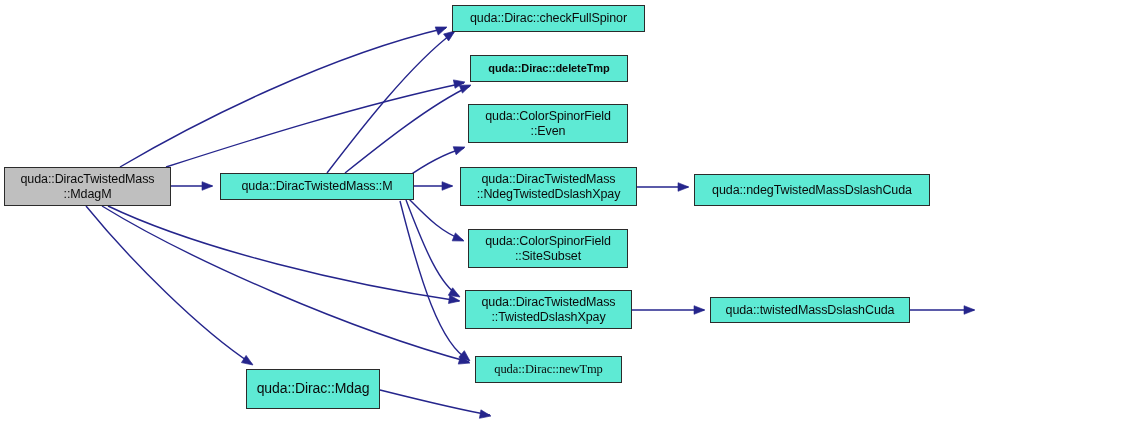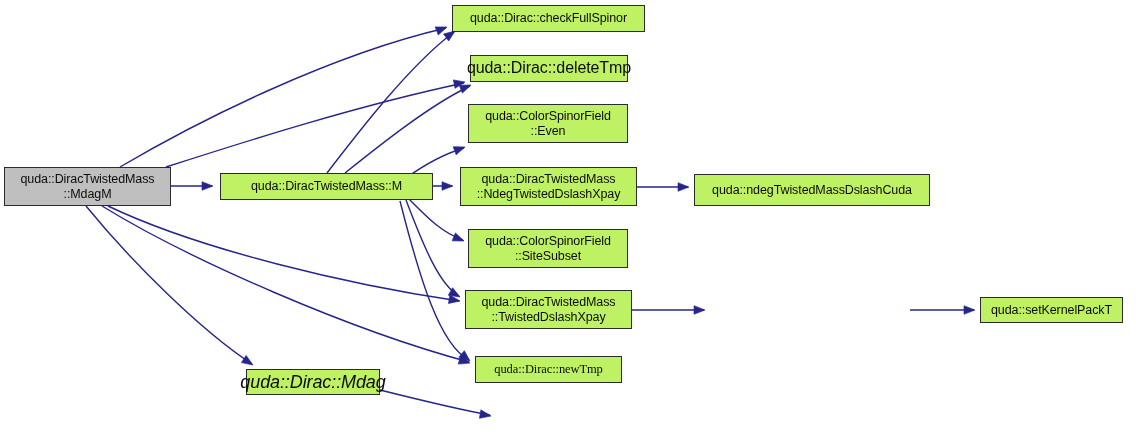--- a/index.html
+++ b/index.html
@@ -29,21 +29,21 @@
   }
   .edge-head {
     fill: #25258c;
     stroke: #25258c;
     stroke-width: 0.6px;
   }
   .node {
     position: absolute;
     box-sizing: border-box;
     border: 1px solid #2b2b2b;
-    background: #bef264;
+    background: #5eead4;
     color: #0b0b0b;
     display: flex;
     align-items: center;
     justify-content: center;
     text-align: center;
     line-height: 1.14;
     letter-spacing: -0.1px;
     white-space: pre-line;
     z-index: 2;
   }
@@ -91,29 +91,29 @@
       <polygon points="0,0 -11,-4.3 -11,4.3" transform="translate(689,187) rotate(0)" class="edge-head"></polygon>
       <path d="M 632,310 L 704,310" class="edge-path"></path>
       <polygon points="0,0 -11,-4.3 -11,4.3" transform="translate(705,310) rotate(0)" class="edge-head"></polygon>
       <path d="M 910,310 L 974,310" class="edge-path"></path>
       <polygon points="0,0 -11,-4.3 -11,4.3" transform="translate(975,310) rotate(0)" class="edge-head"></polygon>
       <path d="M 380,390 C 420,400 460,410 490,415" class="edge-path"></path>
       <polygon points="0,0 -11,-4.3 -11,4.3" transform="translate(491,416) rotate(10)" class="edge-head"></polygon>
     </svg>
 <div class="node highlight" style="left: 4px; top: 167px; width: 167px; height: 39px; font-size: 12.5px;"><span class="node-label">quda::DiracTwistedMass
 ::MdagM</span></div>
-    <div class="node" style="left: 220px; top: 173px; width: 213px; height: 27px; font-size: 12.5px;"><span class="node-label">quda::DiracTwistedMass::M</span></div>
+    <div class="node" style="left: 220px; top: 173px; width: 194px; height: 27px; font-size: 12.5px;"><span class="node-label">quda::DiracTwistedMass::M</span></div>
     <div class="node" style="left: 452px; top: 5px; width: 193px; height: 27px; font-size: 12.5px;"><span class="node-label">quda::Dirac::checkFullSpinor</span></div>
-    <div class="node" style="left: 470px; top: 55px; width: 158px; height: 27px; font-size: 16px;"><span class="node-label">quda::Dirac::deleteTmp</span></div>
+    <div class="node" style="left: 470px; top: 55px; width: 158px; height: 27px; font-size: 11px; font-weight: bold;"><span class="node-label">quda::Dirac::deleteTmp</span></div>
     <div class="node" style="left: 468px; top: 104px; width: 160px; height: 39px; font-size: 12.5px;"><span class="node-label">quda::ColorSpinorField
 ::Even</span></div>
     <div class="node" style="left: 460px; top: 167px; width: 177px; height: 39px; font-size: 12.5px;"><span class="node-label">quda::DiracTwistedMass
 ::NdegTwistedDslashXpay</span></div>
     <div class="node" style="left: 468px; top: 229px; width: 160px; height: 39px; font-size: 12.5px;"><span class="node-label">quda::ColorSpinorField
 ::SiteSubset</span></div>
     <div class="node" style="left: 465px; top: 290px; width: 167px; height: 39px; font-size: 12.5px;"><span class="node-label">quda::DiracTwistedMass
 ::TwistedDslashXpay</span></div>
     <div class="node" style="left: 475px; top: 356px; width: 147px; height: 27px; font-size: 12.5px; font-family: Liberation Serif, serif;"><span class="node-label">quda::Dirac::newTmp</span></div>
     <div class="node" style="left: 694px; top: 174px; width: 236px; height: 32px; font-size: 12.5px;"><span class="node-label">quda::ndegTwistedMassDslashCuda</span></div>
-    <div class="node" style="left: 980px; top: 297px; width: 143px; height: 26px; font-size: 12.5px;"><span class="node-label">quda::setKernelPackT</span></div>
-    <div class="node" style="left: 246px; top: 369px; width: 134px; height: 26px; font-size: 18px; font-style: italic;"><span class="node-label">quda::Dirac::Mdag</span></div>
+    <div class="node" style="left: 710px; top: 297px; width: 200px; height: 26px; font-size: 12.5px;"><span class="node-label">quda::twistedMassDslashCuda</span></div>
+    <div class="node" style="left: 246px; top: 369px; width: 134px; height: 40px; font-size: 14px;"><span class="node-label">quda::Dirac::Mdag</span></div>
     <div class="node" style="left: 496px; top: 402px; width: 105px; height: 27px; font-size: 12.5px; margin-top: 44px;"><span class="node-label">quda::Dirac::M</span></div>
   </div>
 
 </body></html>

